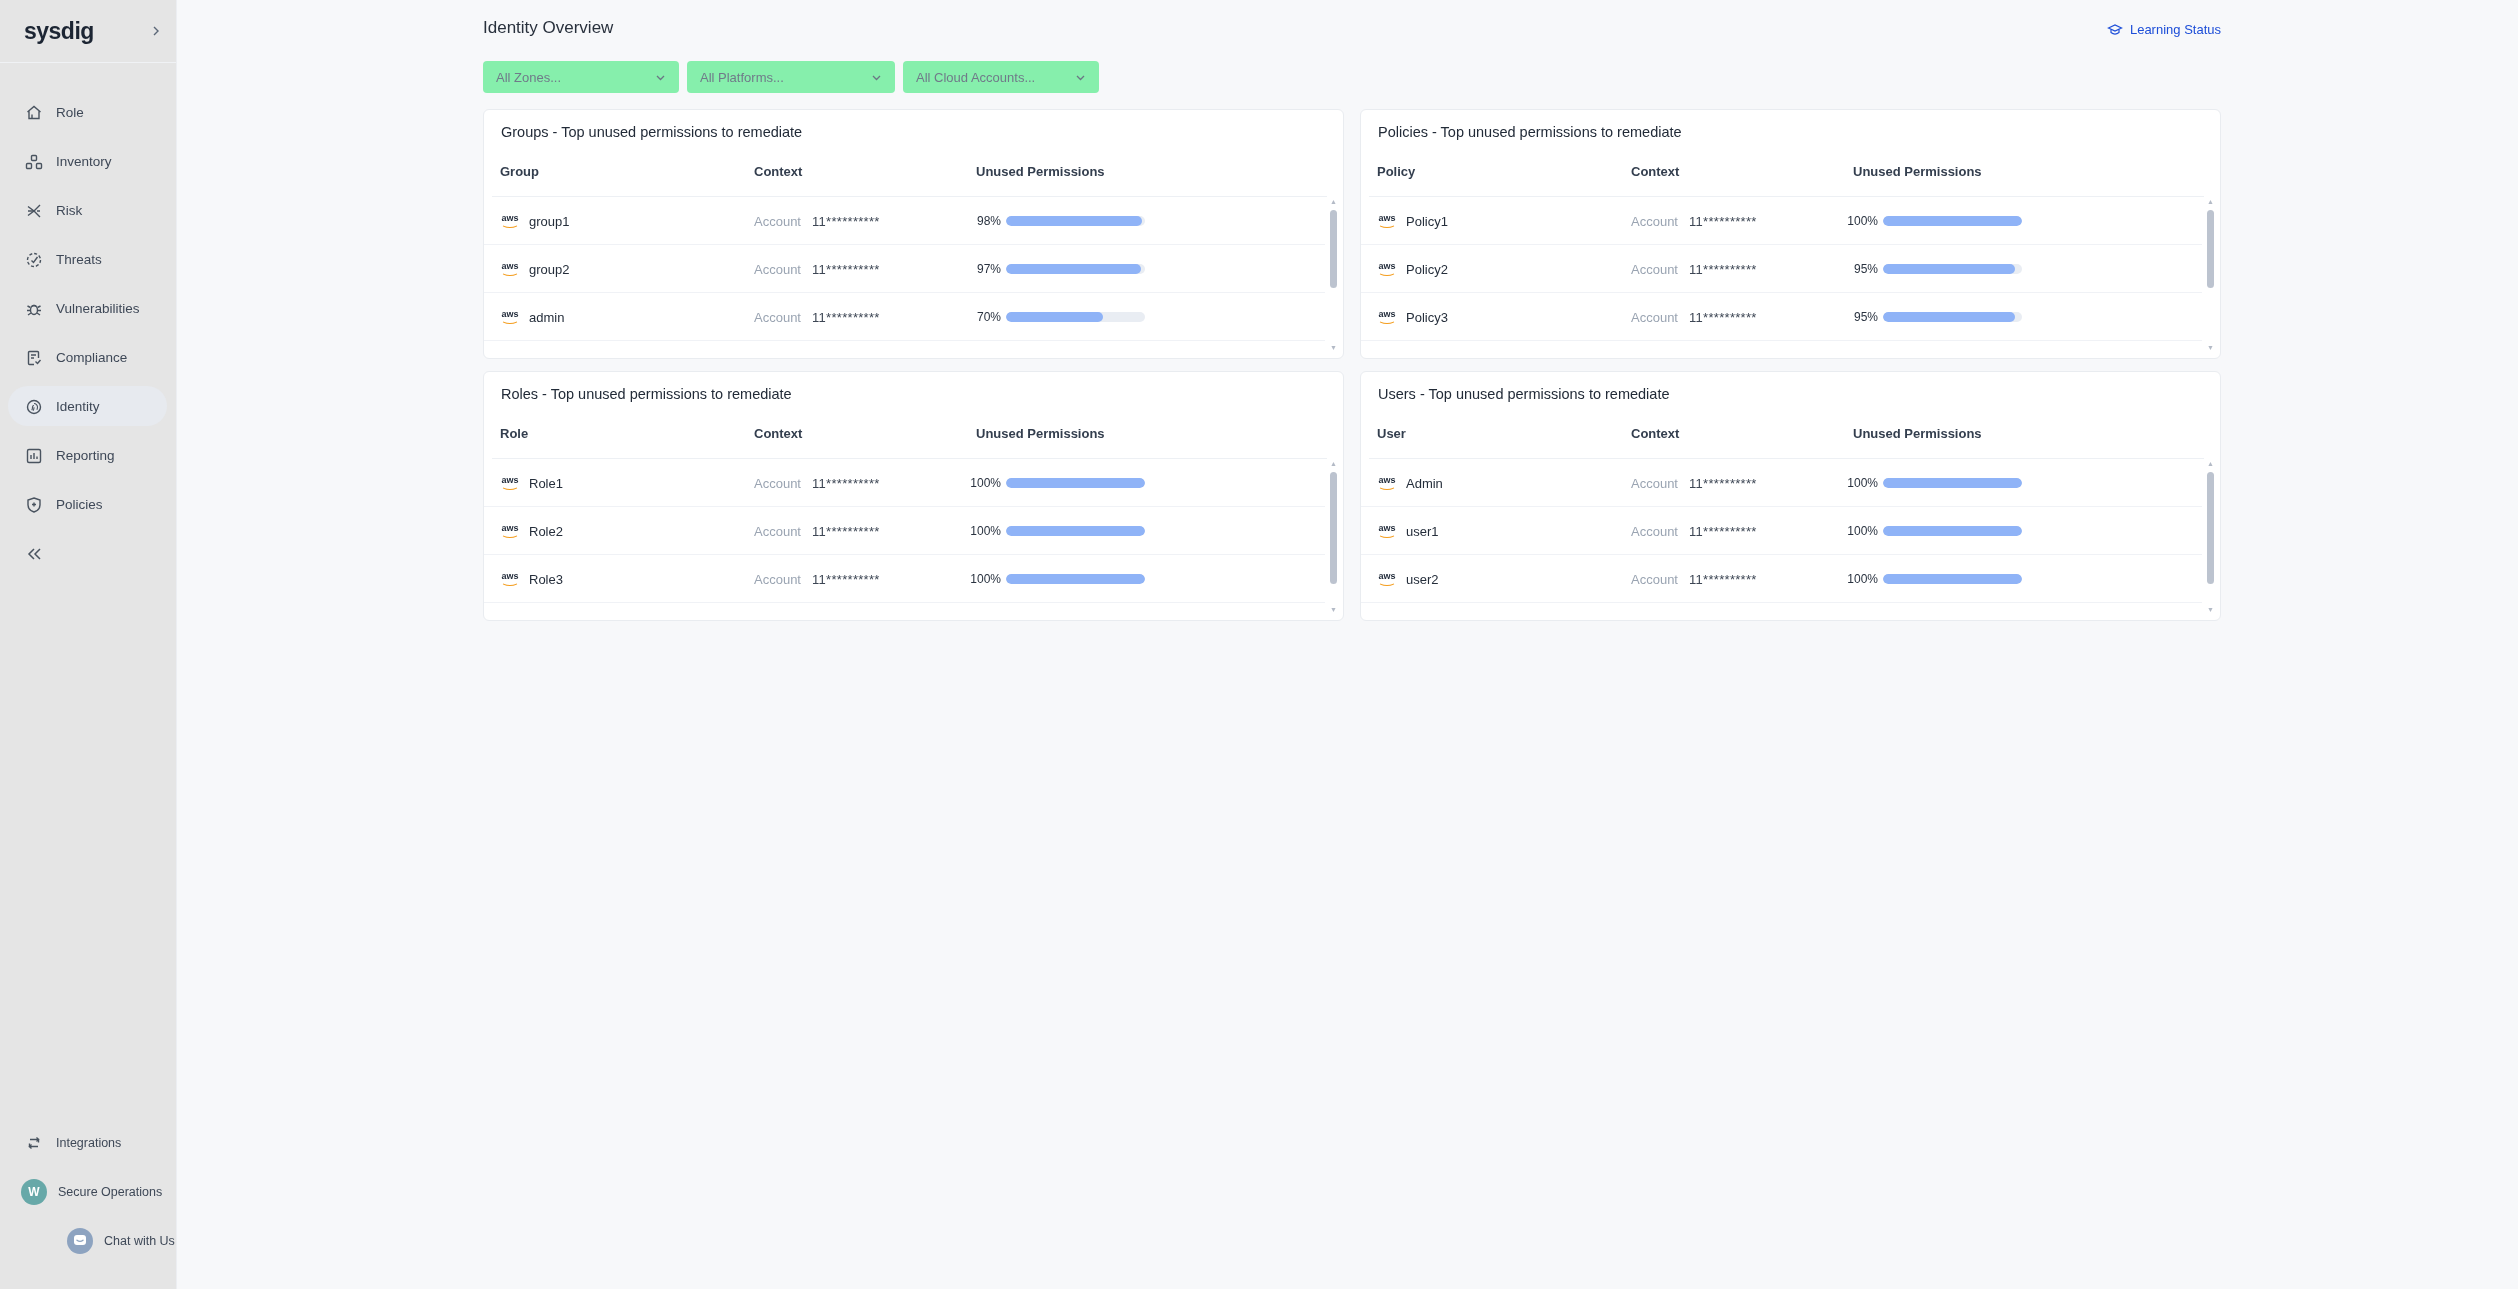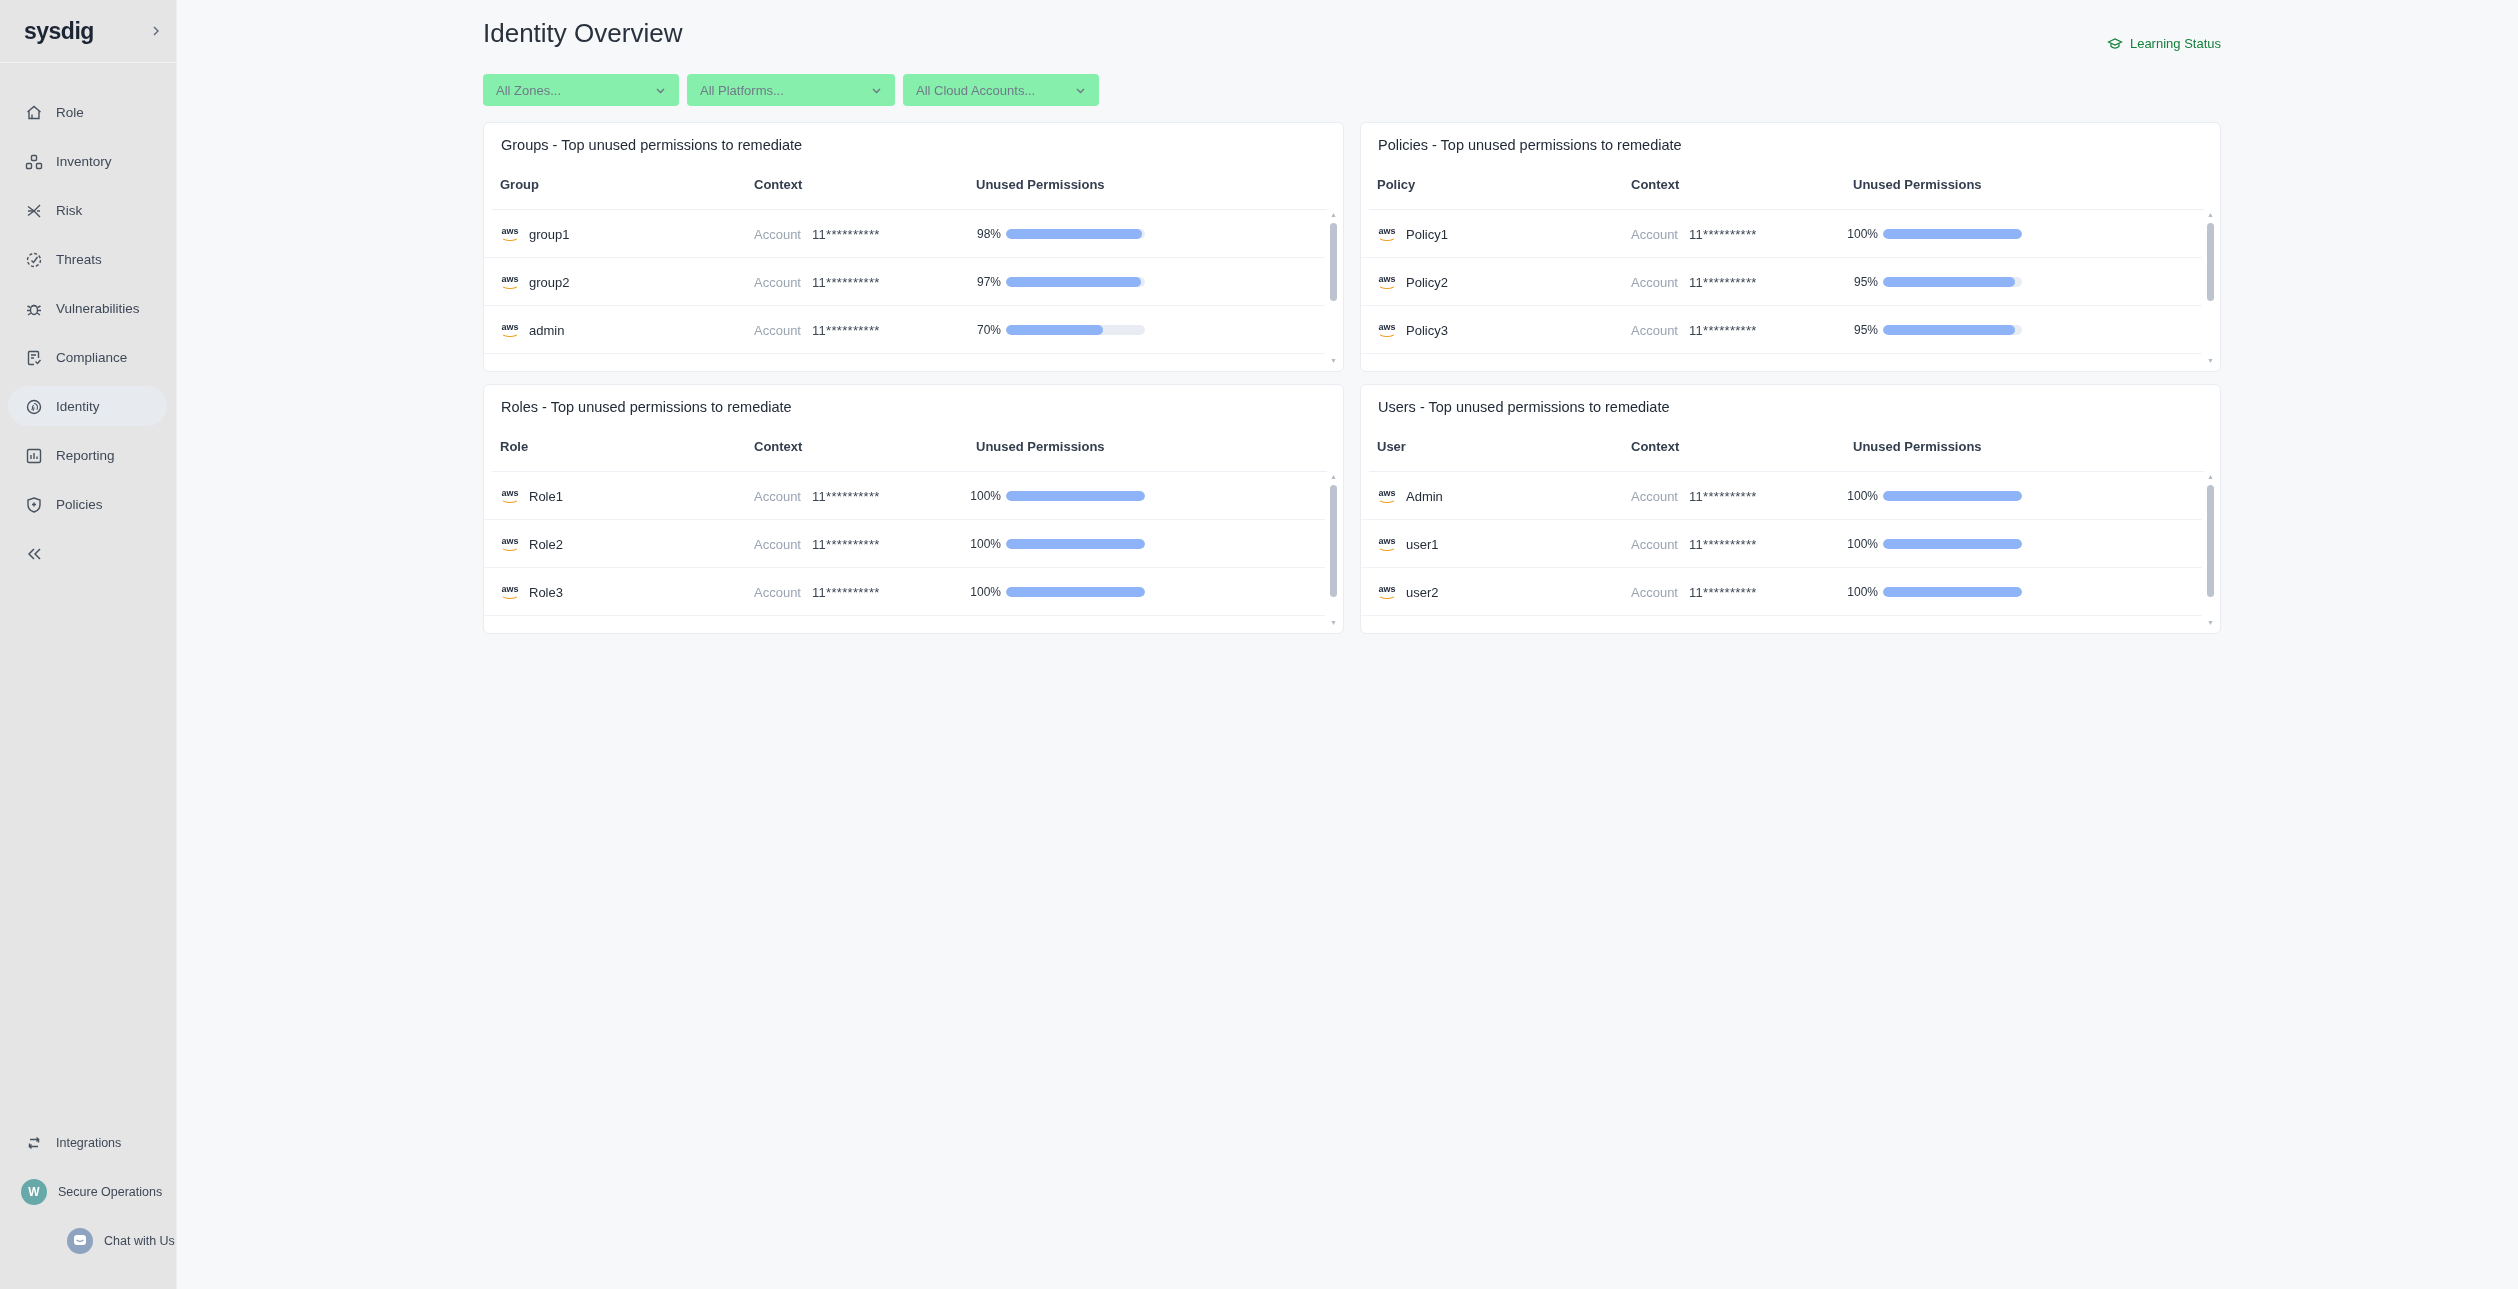--- a/index.html
+++ b/index.html
@@ -38,24 +38,24 @@
   .chat-bubble {
     width:26px; height:26px; border-radius:50%; background:#8da3c0; flex:none;
     display:flex; align-items:center; justify-content:center;
   }
   svg { display:block; }
 
   
   .main { flex:1; position:relative; padding:0 0 0 306px; }
   .content { width:1738px; }
   .page-header { margin-top:18px; display:flex; align-items:flex-start; }
-  .page-title { font-size:26px; font-weight:500; color:#29313d; }
+  .page-title { font-size:17px; font-weight:500; color:#29313d; }
   .learning-status {
-    margin-left:auto; margin-top:18px; display:flex; align-items:center; gap:7px;
-    font-size:13px; color:#15803d; cursor:pointer;
+    margin-left:auto; margin-top:4px; display:flex; align-items:center; gap:7px;
+    font-size:13px; color:#1d4ed8; cursor:pointer;
   }
   .filters { margin-top:23px; display:flex; gap:8px; }
   .filter {
     height:32px; background:#86efac; border-radius:4px; display:flex; align-items:center;
     padding:0 13px; font-size:13px; color:#707a89; cursor:pointer;
   }
   .filter .ph { margin-right:12px; }
   .filter.f1 { width:196px; } .filter.f2 { width:208px; } .filter.f3 { width:196px; }
   .filter .chev { margin-left:auto; color:#6b7684; }
   .section-header {

